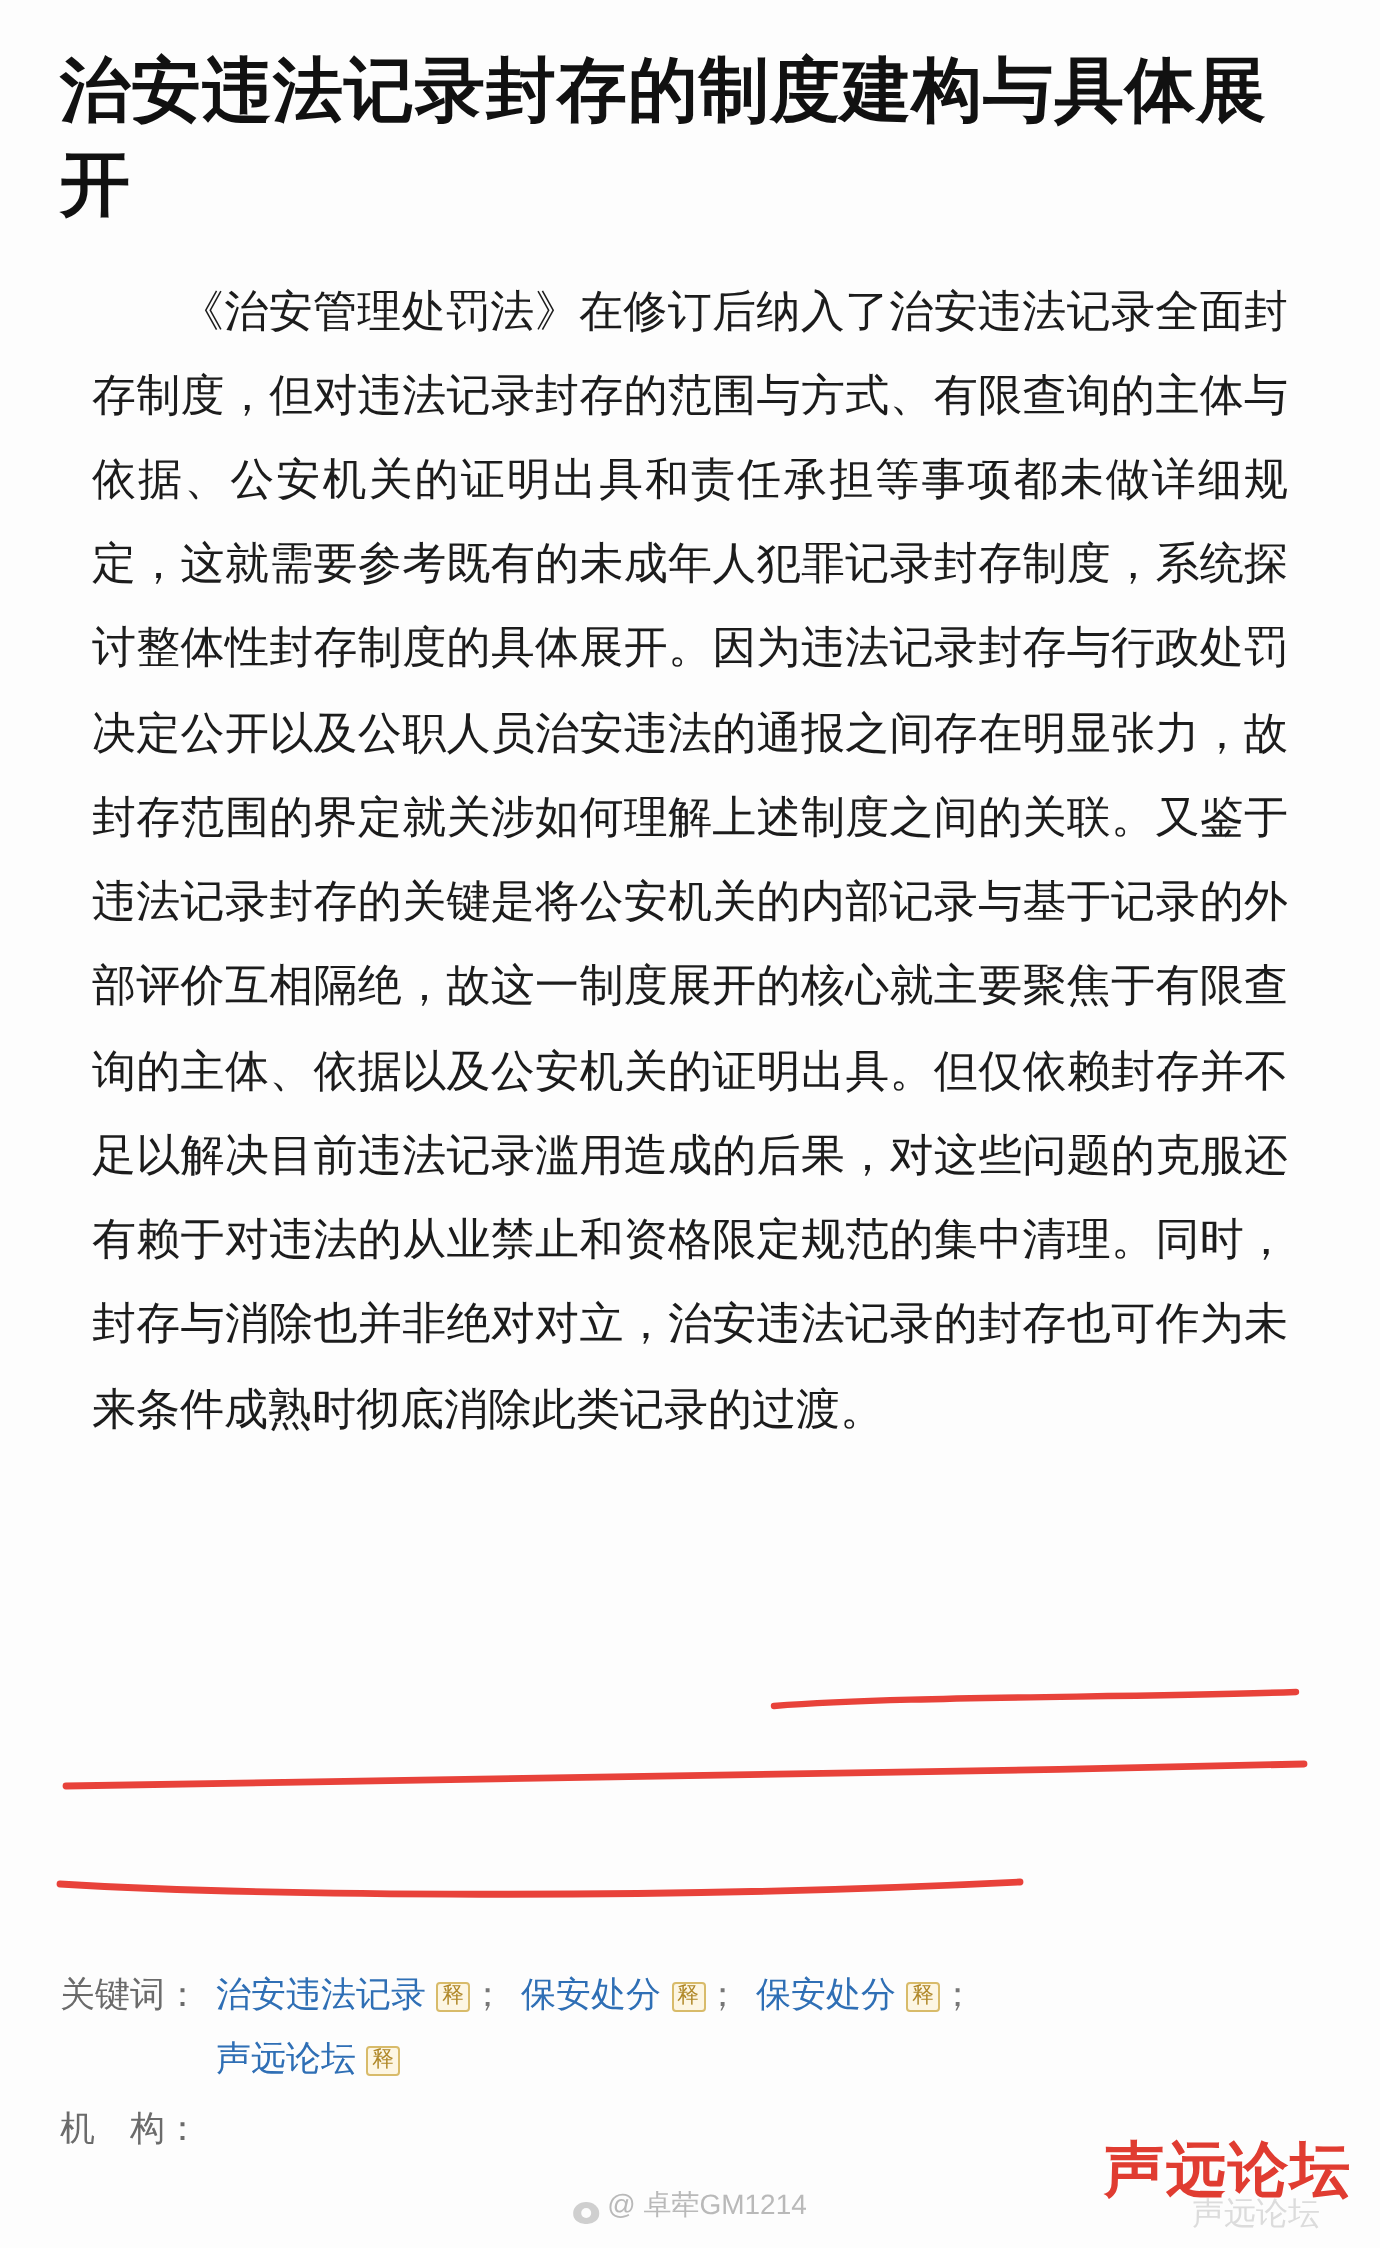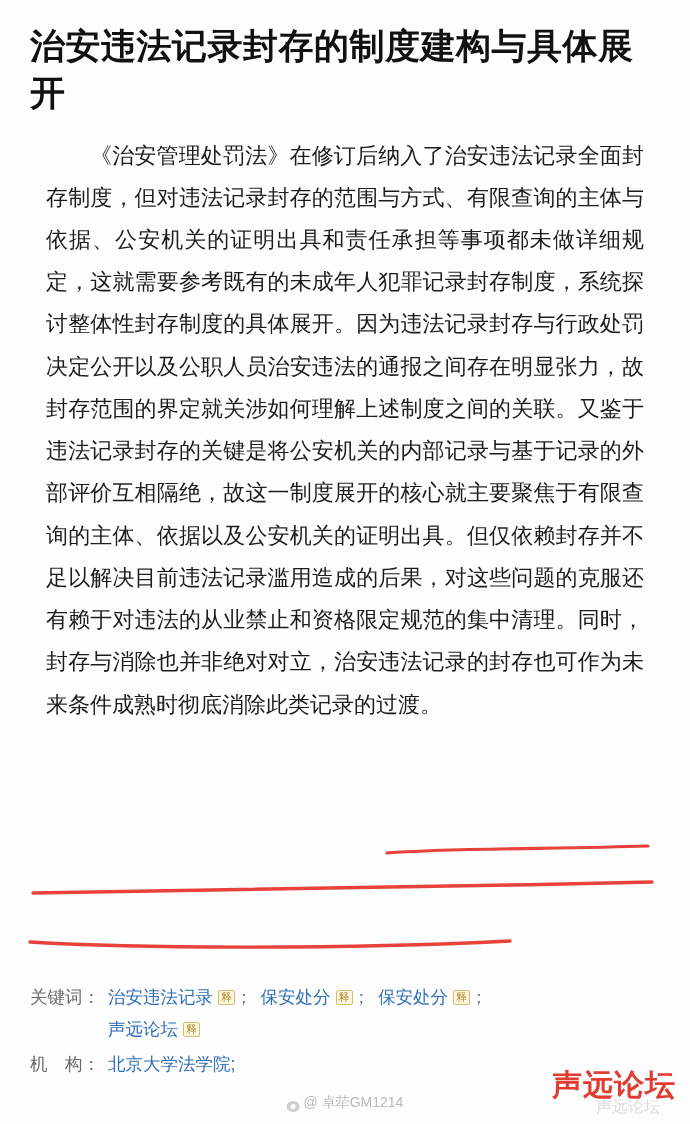--- a/index.html
+++ b/index.html
@@ -174,21 +174,20 @@
   <div class="meta">
     <div class="meta-row">
       <span class="meta-label">关键词：</span>
       <span class="meta-val">
         <span class="kw">治安违法记录</span><span class="shi">释</span><span class="kw-sep">；</span><span class="kw">保安处分</span><span class="shi">释</span><span class="kw-sep">；</span><span class="kw">保安处分</span><span class="shi">释</span><span class="kw-sep">；</span><br>
         <span class="kw">声远论坛</span><span class="shi">释</span>
       </span>
     </div>
     <div class="meta-row">
       <span class="meta-label">机　构：</span>
-      <span class="meta-val org">北京大学法学院;</span>
     </div>
   </div>
 
   <svg class="marks" viewBox="0 0 690 1124" xmlns="http://www.w3.org/2000/svg">
     <path d="M387 853 C 450 848, 560 849, 648 846" stroke="#e8423a" stroke-width="3.2" fill="none" stroke-linecap="round"></path>
     <path d="M33 893 C 160 889, 420 888, 652 882" stroke="#e8423a" stroke-width="3.4" fill="none" stroke-linecap="round"></path>
     <path d="M30 942 C 130 948, 330 950, 510 941" stroke="#e8423a" stroke-width="3.4" fill="none" stroke-linecap="round"></path>
   </svg>
 
   <div class="watermark-weibo">

